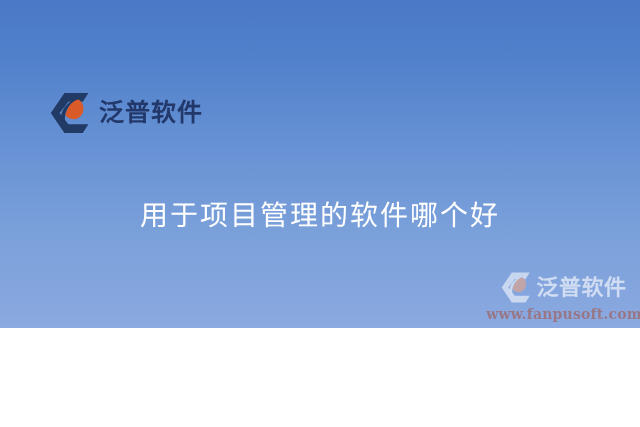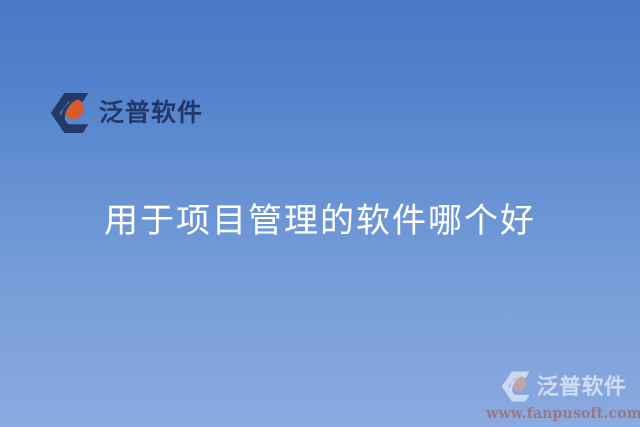--- a/index.html
+++ b/index.html
@@ -5,21 +5,21 @@
 <style>
   html, body {
     margin: 0;
     padding: 0;
     background: #ffffff;
   }
 
   #page {
     position: relative;
     width: 640px;
-    height: 427px;
+    height: 328px;
     overflow: hidden;
     
     background: linear-gradient(to bottom,
         #4a78c6 0%,
         #5181cb 18%,
         #6590d3 42%,
         #7aa0da 70%,
         #86a6de 92%,
         #8aaae0 100%);
     font-family: "Liberation Sans", "DejaVu Sans", sans-serif;
@@ -71,21 +71,21 @@
   }
 
   
   .headline {
     position: absolute;
     left: 0;
     right: 0;
     top: 198px;
     text-align: center;
     font-family: "DejaVu Serif", "Liberation Serif", serif;
-    font-size: 34px;
+    font-size: 28px;
     font-weight: 400;
     color: #ffffff;
     letter-spacing: 2px;
     line-height: 1.3;
     white-space: nowrap;
   }
 
   
   .watermark {
     position: absolute;

